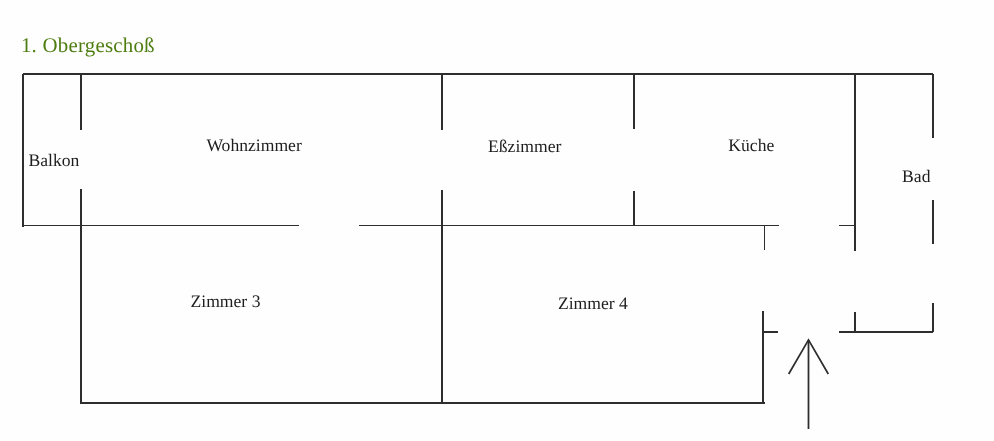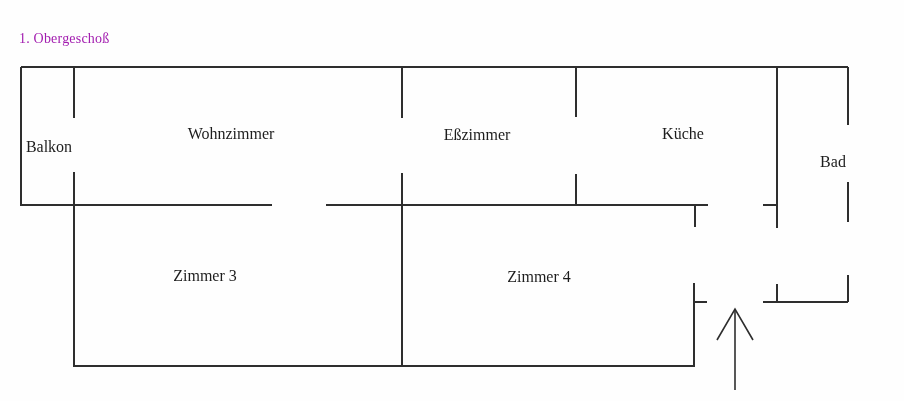--- a/index.html
+++ b/index.html
@@ -12,23 +12,23 @@
     position: relative;
     width: 904px;
     height: 401px;
     background: #fefefe;
     overflow: hidden;
   }
   #plan-title {
     position: absolute;
     left: 19px;
     top: 31px;
-    font-size: 14px;
+    font-size: 19px;
     letter-spacing: 0.2px;
-    color: #a21caf;
+    color: #4d7c0f;
     white-space: nowrap;
   }
   #plan-svg {
     position: absolute;
     left: 0;
     top: 0;
   }
   .room-label {
     font-family: "Liberation Serif", serif;
     font-size: 16px;

